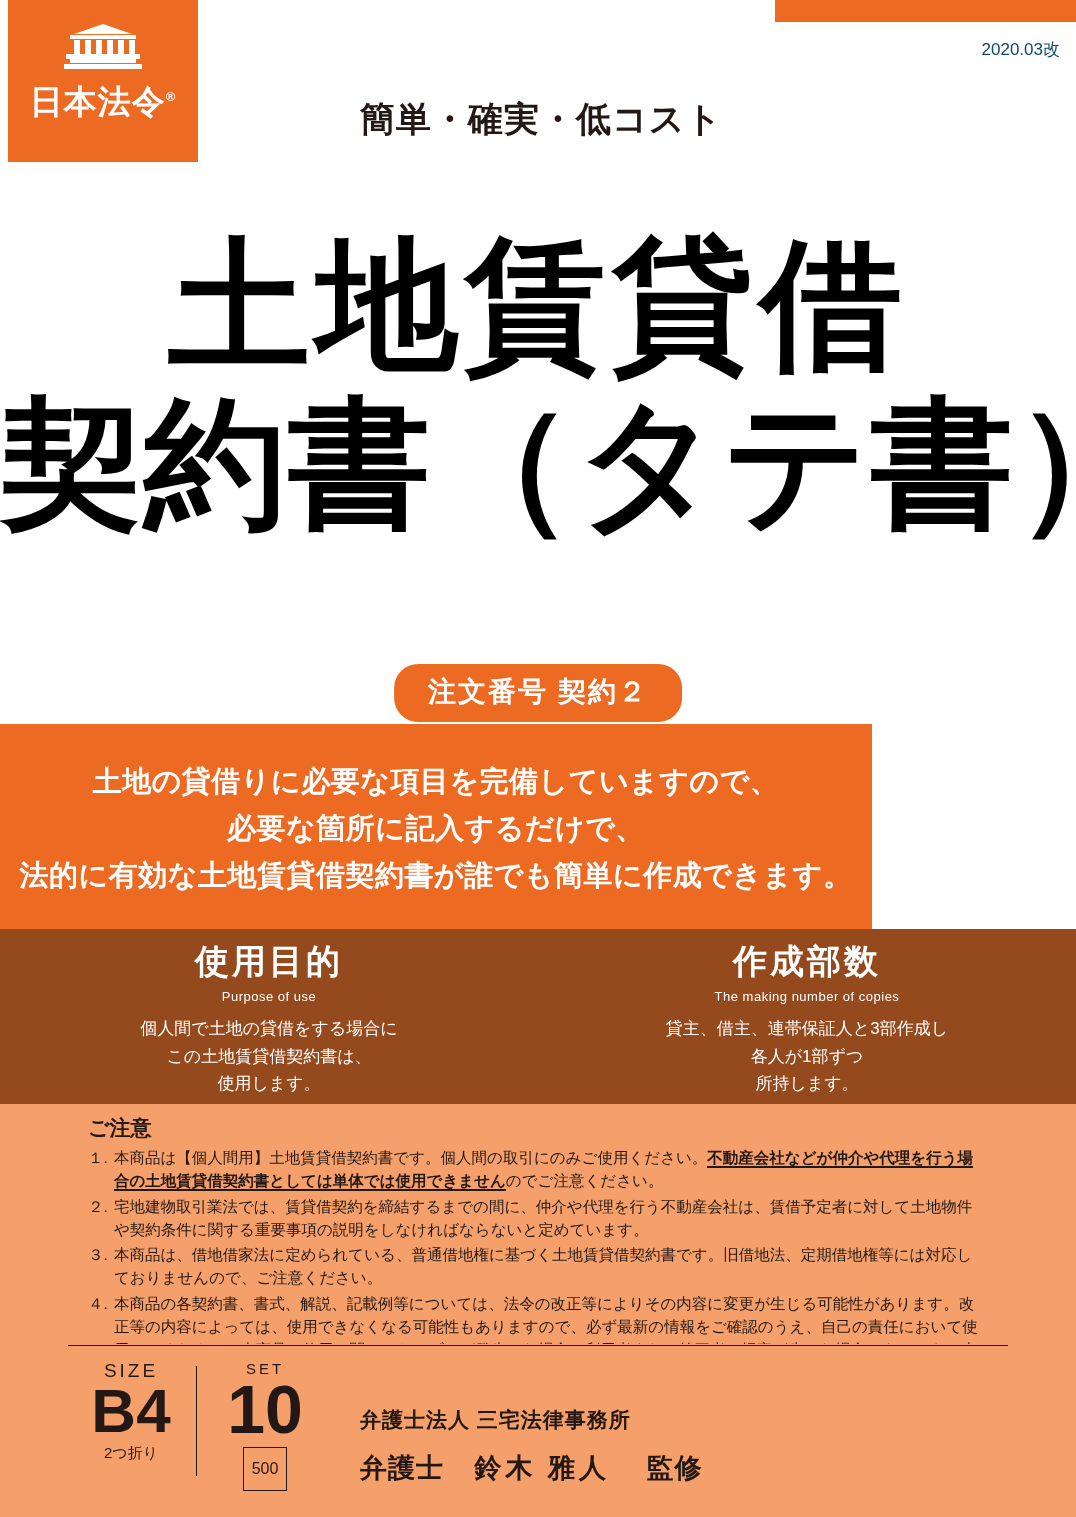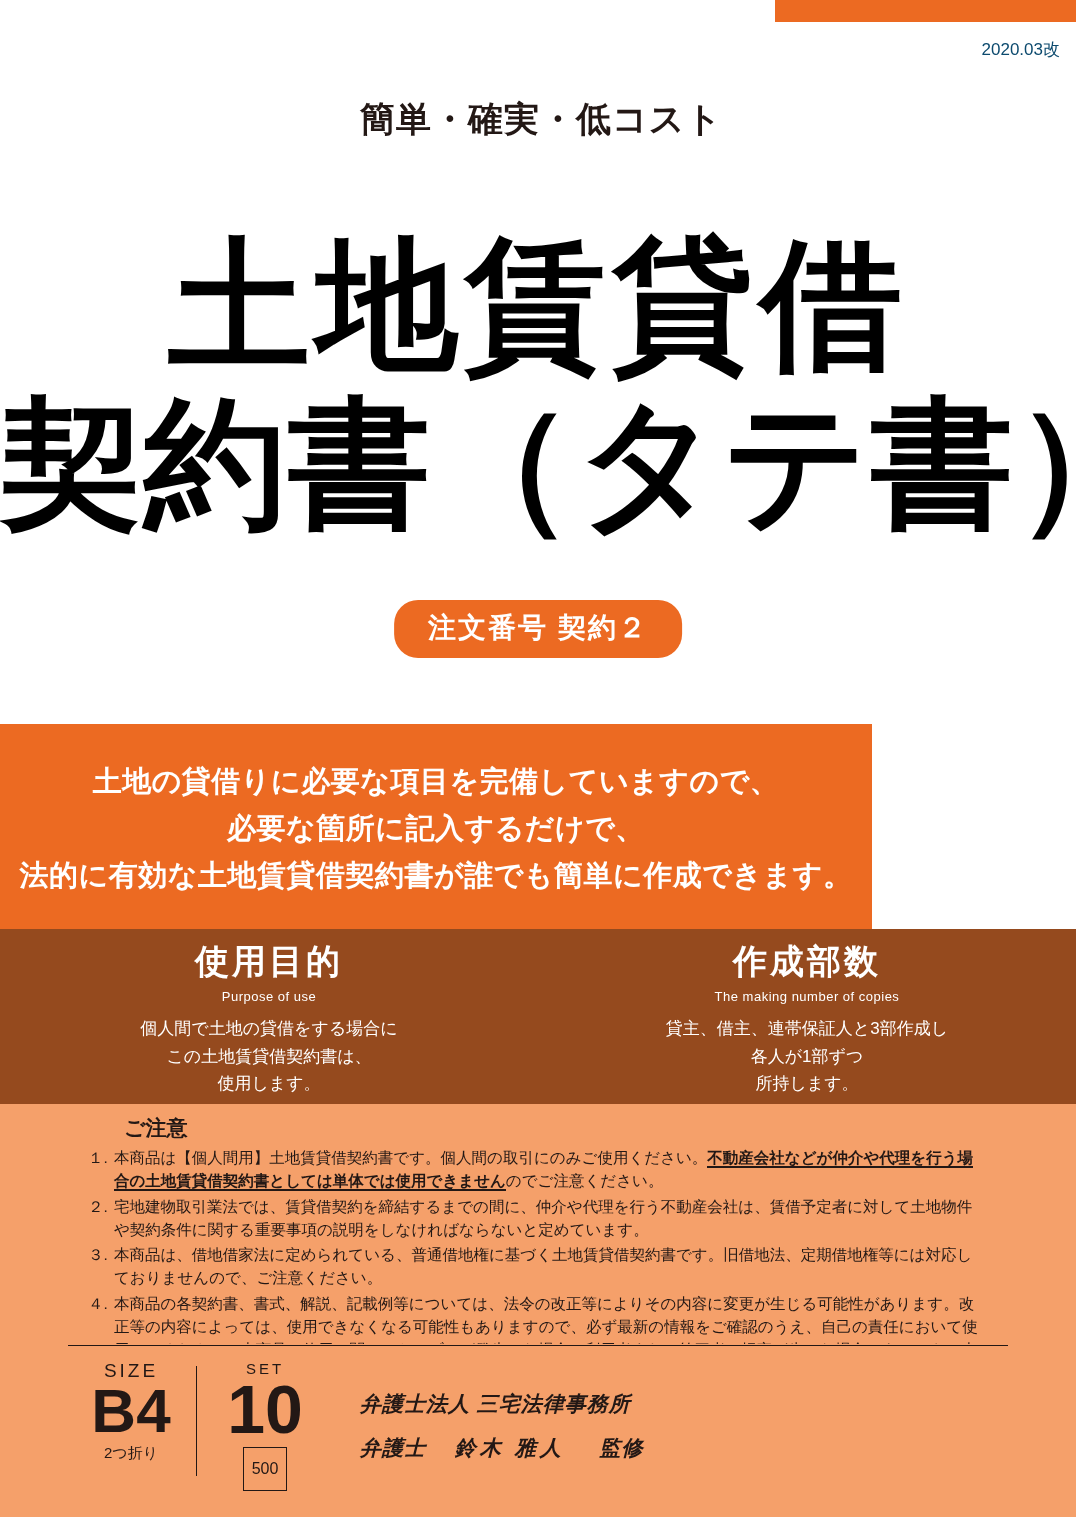--- a/index.html
+++ b/index.html
@@ -64,21 +64,21 @@
     letter-spacing: 6px; line-height: 1.12;
     white-space: nowrap;
   }
   .title-line2 {
     font-size: 142px; font-weight: bold; color: #000000;
     letter-spacing: 2px; line-height: 1.12;
     white-space: nowrap;
   }
 
   .order-pill {
-    position: absolute; left: 50%; top: 600px; transform: translateX(-50%);
+    position: absolute; left: 50%; top: 664px; transform: translateX(-50%);
     background: #EC6A22; color: #ffffff;
     border-radius: 24px;
     padding: 9px 34px 11px 34px;
     font-size: 28px; font-weight: bold;
     letter-spacing: 2px;
     white-space: nowrap;
   }
 
   
   .lead-band {
@@ -113,21 +113,21 @@
   }
 
   
   .notes {
     position: absolute; left: 0; top: 1104px; width: 1076px; height: 240px;
     background: #F5A06A;
     color: #231815;
     padding: 10px 96px 0 88px;
   }
   .notes-title {
-    font-size: 21px; font-weight: bold; margin-bottom: 4px; margin-left: 36px;
+    font-size: 21px; font-weight: bold; margin-bottom: 4px;
   }
   .note-item {
     display: flex; font-size: 15.5px; line-height: 1.5; margin-bottom: 2px;
   }
   .note-num { width: 26px; flex: none; }
   .note-text { flex: 1; }
   .note-text b { font-weight: bold; border-bottom: 2px solid #231815; }
 
   
   .bottom {
@@ -153,34 +153,52 @@
     position: absolute; left: 206px; top: 16px; width: 118px; text-align: center;
     color: #231815;
   }
   .set-label { font-size: 15px; letter-spacing: 3px; }
   .set-value { font-size: 68px; font-weight: bold; line-height: 1.0; margin-top: -2px;}
   .set-sub {
     display: inline-block; border: 1.5px solid #231815;
     font-size: 16px; padding: 12px 8px; margin-top: 4px;
   }
   .law-block {
-    position: absolute; left: 360px; top: 46px; color: #231815; font-style: italic;
+    position: absolute; left: 360px; top: 62px; color: #231815;
   }
   .law-line1 { font-size: 21px; font-weight: bold; letter-spacing: 1px; }
-  .law-line2 { font-size: 21px; font-weight: bold; letter-spacing: 1px; margin-top: 16px; }
+  .law-line2 { font-size: 27px; font-weight: bold; letter-spacing: 1px; margin-top: 16px; }
   .law-line2 .nm { letter-spacing: 4px; }
   .law-line2 .sv { margin-left: 28px; }
 </style>
 </head>
 <body>
 
 <div class="page">
 
   <div class="top-orange-bar"></div>
 
+  <div class="logo-block">
+    <svg class="logo-crest" viewBox="0 0 86 46">
+      <rect x="6" y="30" width="74" height="5" fill="#fff"></rect>
+      <rect x="10" y="35" width="66" height="4" fill="#fff"></rect>
+      <rect x="4" y="40" width="78" height="5" fill="#fff"></rect>
+      <rect x="14" y="16" width="6" height="14" fill="#fff"></rect>
+      <rect x="25" y="16" width="6" height="14" fill="#fff"></rect>
+      <rect x="36" y="16" width="6" height="14" fill="#fff"></rect>
+      <rect x="47" y="16" width="6" height="14" fill="#fff"></rect>
+      <rect x="58" y="16" width="6" height="14" fill="#fff"></rect>
+      <rect x="69" y="16" width="6" height="14" fill="#fff"></rect>
+      <rect x="10" y="11" width="66" height="4" fill="#fff"></rect>
+      <path d="M43 0 L72 10 L14 10 Z" fill="#fff"></path>
+    </svg>
+    <div class="logo-text">
+      <span>日本法令</span><span class="logo-reg">®</span>
+    </div>
+  </div>
 
   <div class="revision">2020.03改</div>
 
   <div class="tagline">簡単・確実・低コスト</div>
 
   <div class="title-wrap">
     <div class="title-line1">土地賃貸借</div>
     <div class="title-line2">契約書（タテ書）</div>
   </div>
 

